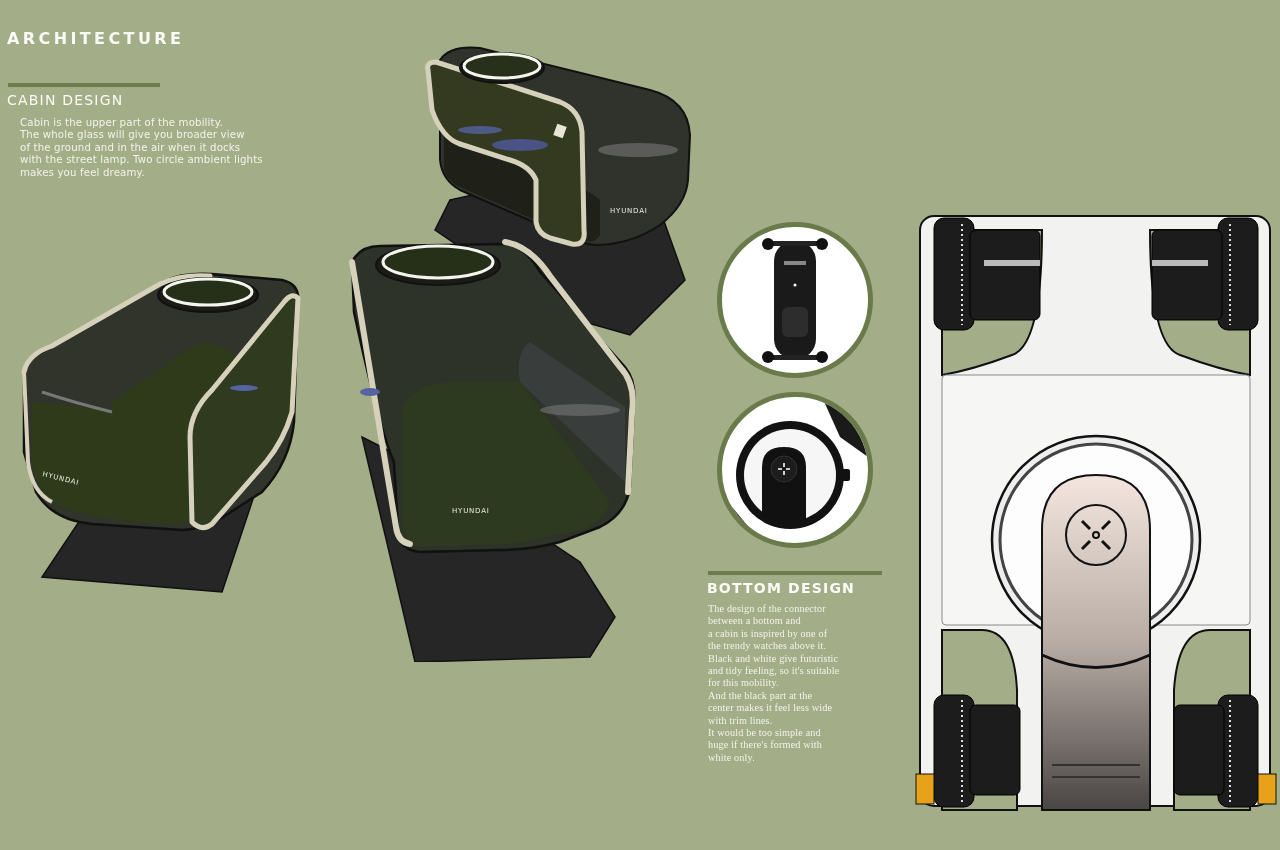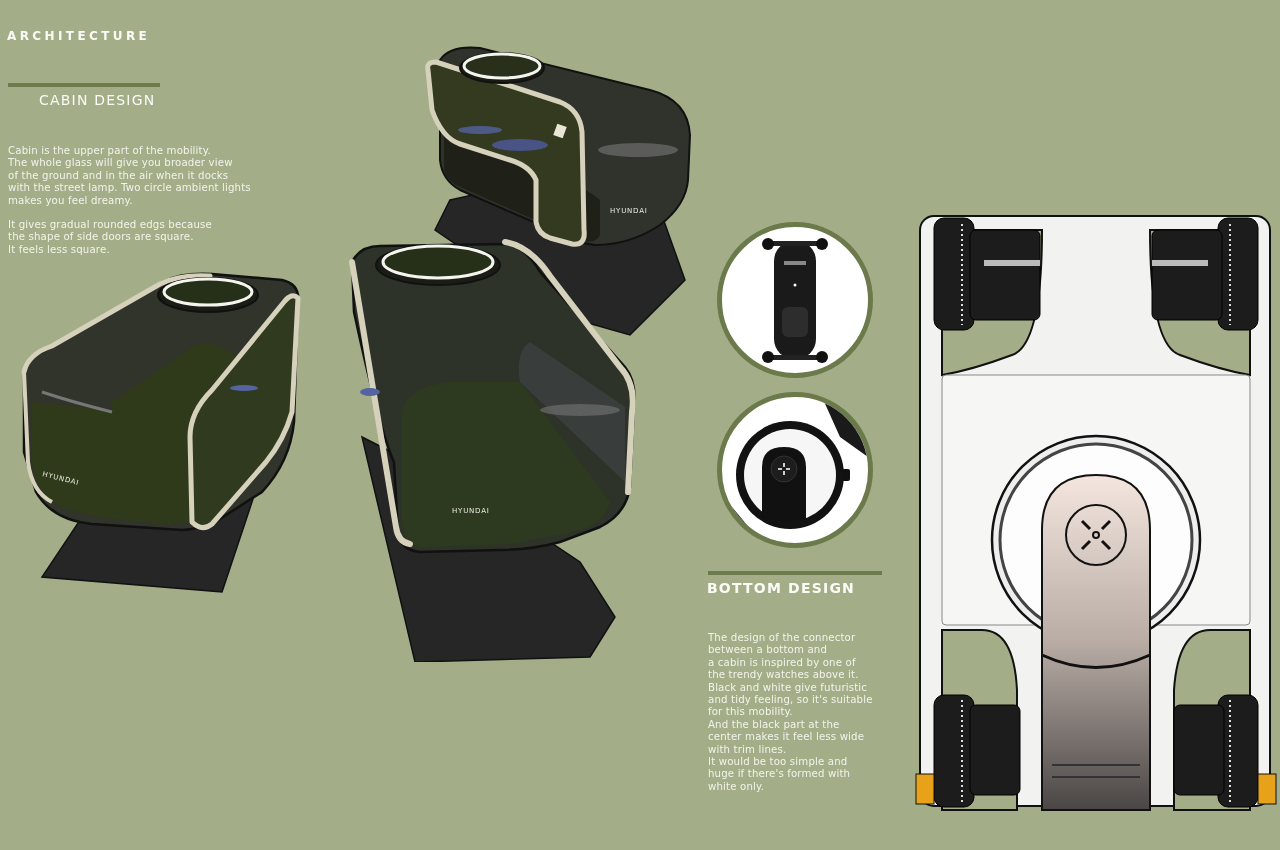--- a/index.html
+++ b/index.html
@@ -6,21 +6,21 @@
   body {
     width: 1280px; height: 850px; overflow: hidden;
     background: #a3ad88;
     font-family: "DejaVu Sans", sans-serif;
     position: relative;
     color: #f4f4ec;
   }
   .abs { position: absolute; }
   .main-title {
     left: 7px; top: 29px;
-    font-size: 12px; font-weight: bold; letter-spacing: 3.4px;
+    font-size: 16px; font-weight: bold; letter-spacing: 3.4px;
     color: #fbfbf6;
   }
   .rule {
     height: 4px; background: #6d7c4d;
   }
   .section-title {
     font-size: 14px; letter-spacing: 1.2px; color: #fbfbf6;
   }
   .body-text {
     font-size: 10.2px; line-height: 12.4px; color: #f3f3ea;
@@ -35,31 +35,28 @@
   .brand {
     font-family: "DejaVu Sans", sans-serif; font-size: 7px; fill: #ecece4; letter-spacing: 0.8px;
   }
 </style>
 </head>
 <body>
 
 <div class="abs main-title">ARCHITECTURE</div>
 
 <div class="abs rule" style="left:8px; top:83px; width:152px;"></div>
-<div class="abs section-title" style="left:7px; top:92px;margin-left:32px;">CABIN DESIGN</div>
-<div class="abs" style="left:8px; top:117px; width:280px;margin-top:28px;">
+<div class="abs section-title" style="left:7px; top:92px;">CABIN DESIGN</div>
+<div class="abs" style="left:20px; top:117px; width:280px;">
   <div class="body-text">Cabin is the upper part of the mobility.
 The whole glass will give you broader view
 of the ground and in the air when it docks
 with the street lamp. Two circle ambient lights
 makes you feel dreamy.</div>
   <div class="para-gap"></div>
-  <div class="body-text">It gives gradual rounded edgs because
-the shape of side doors are square.
-It feels less square.</div>
 </div>
 
 <div class="abs" style="left:420px; top:40px; width:290px; height:300px;">
   <svg width="290" height="300" viewBox="0 0 290 300">
     <path d="M30 160 L120 140 L240 170 L265 240 L210 295 L140 275 L15 190 Z" fill="#262626" stroke="#111" stroke-width="1.5"></path>
     <path d="M20 20 Q30 5 60 8 L230 50 Q268 60 270 95 L268 140 Q266 165 240 185 Q210 205 175 205 Q160 203 150 198 L40 150 Q22 140 20 120 Z" fill="#2f332b" stroke="#111" stroke-width="2"></path>
     <path d="M24 80 L24 130 Q28 142 40 147 L160 200 Q175 205 180 195 L180 160 Q170 150 150 145 Z" fill="#1f2018"></path>
     <path d="M8 30 Q6 22 16 22 L140 62 Q160 70 162 92 L164 190 Q166 206 152 204 L130 198 Q118 194 116 182 L116 140 Q110 126 90 120 L40 104 Q22 98 12 70 Z" fill="#333a1f" stroke="#d6d1bb" stroke-width="5" stroke-linejoin="round"></path>
     <ellipse cx="82" cy="28" rx="42" ry="15" fill="#1a1c14" stroke="#111" stroke-width="2"></ellipse>
     <ellipse cx="82" cy="26" rx="38" ry="12" fill="#28301c" stroke="#f5f5f0" stroke-width="3"></ellipse>
@@ -127,21 +124,21 @@
     <circle cx="68" cy="78" r="46" fill="#f6f6f6"></circle>
     <path d="M40 70 Q40 50 62 50 Q84 50 84 70 L84 122 Q68 128 40 120 Z" fill="#111"></path>
     <circle cx="62" cy="72" r="13" fill="#1d1d1d" stroke="#333"></circle>
     <path d="M56 72 L60 72 M64 72 L68 72 M62 66 L62 70 M62 74 L62 78" stroke="#fff" stroke-width="1.6"></path>
     <rect x="120" y="72" width="8" height="12" rx="2" fill="#111"></rect>
   </svg>
 </div>
 
 <div class="abs rule" style="left:708px; top:571px; width:174px;"></div>
 <div class="abs section-title" style="left:707px; top:580px;font-weight:bold;">BOTTOM DESIGN</div>
-<div class="abs" style="left:708px; top:632px; width:200px;">
+<div class="abs" style="left:708px; top:603px; width:200px;font-family:Liberation Serif, serif;">
   <div class="body-text">The design of the connector
 between a bottom and
 a cabin is inspired by one of
 the trendy watches above it.
 Black and white give futuristic
 and tidy feeling, so it's suitable
 for this mobility.
 And the black part at the
 center makes it feel less wide
 with trim lines.

